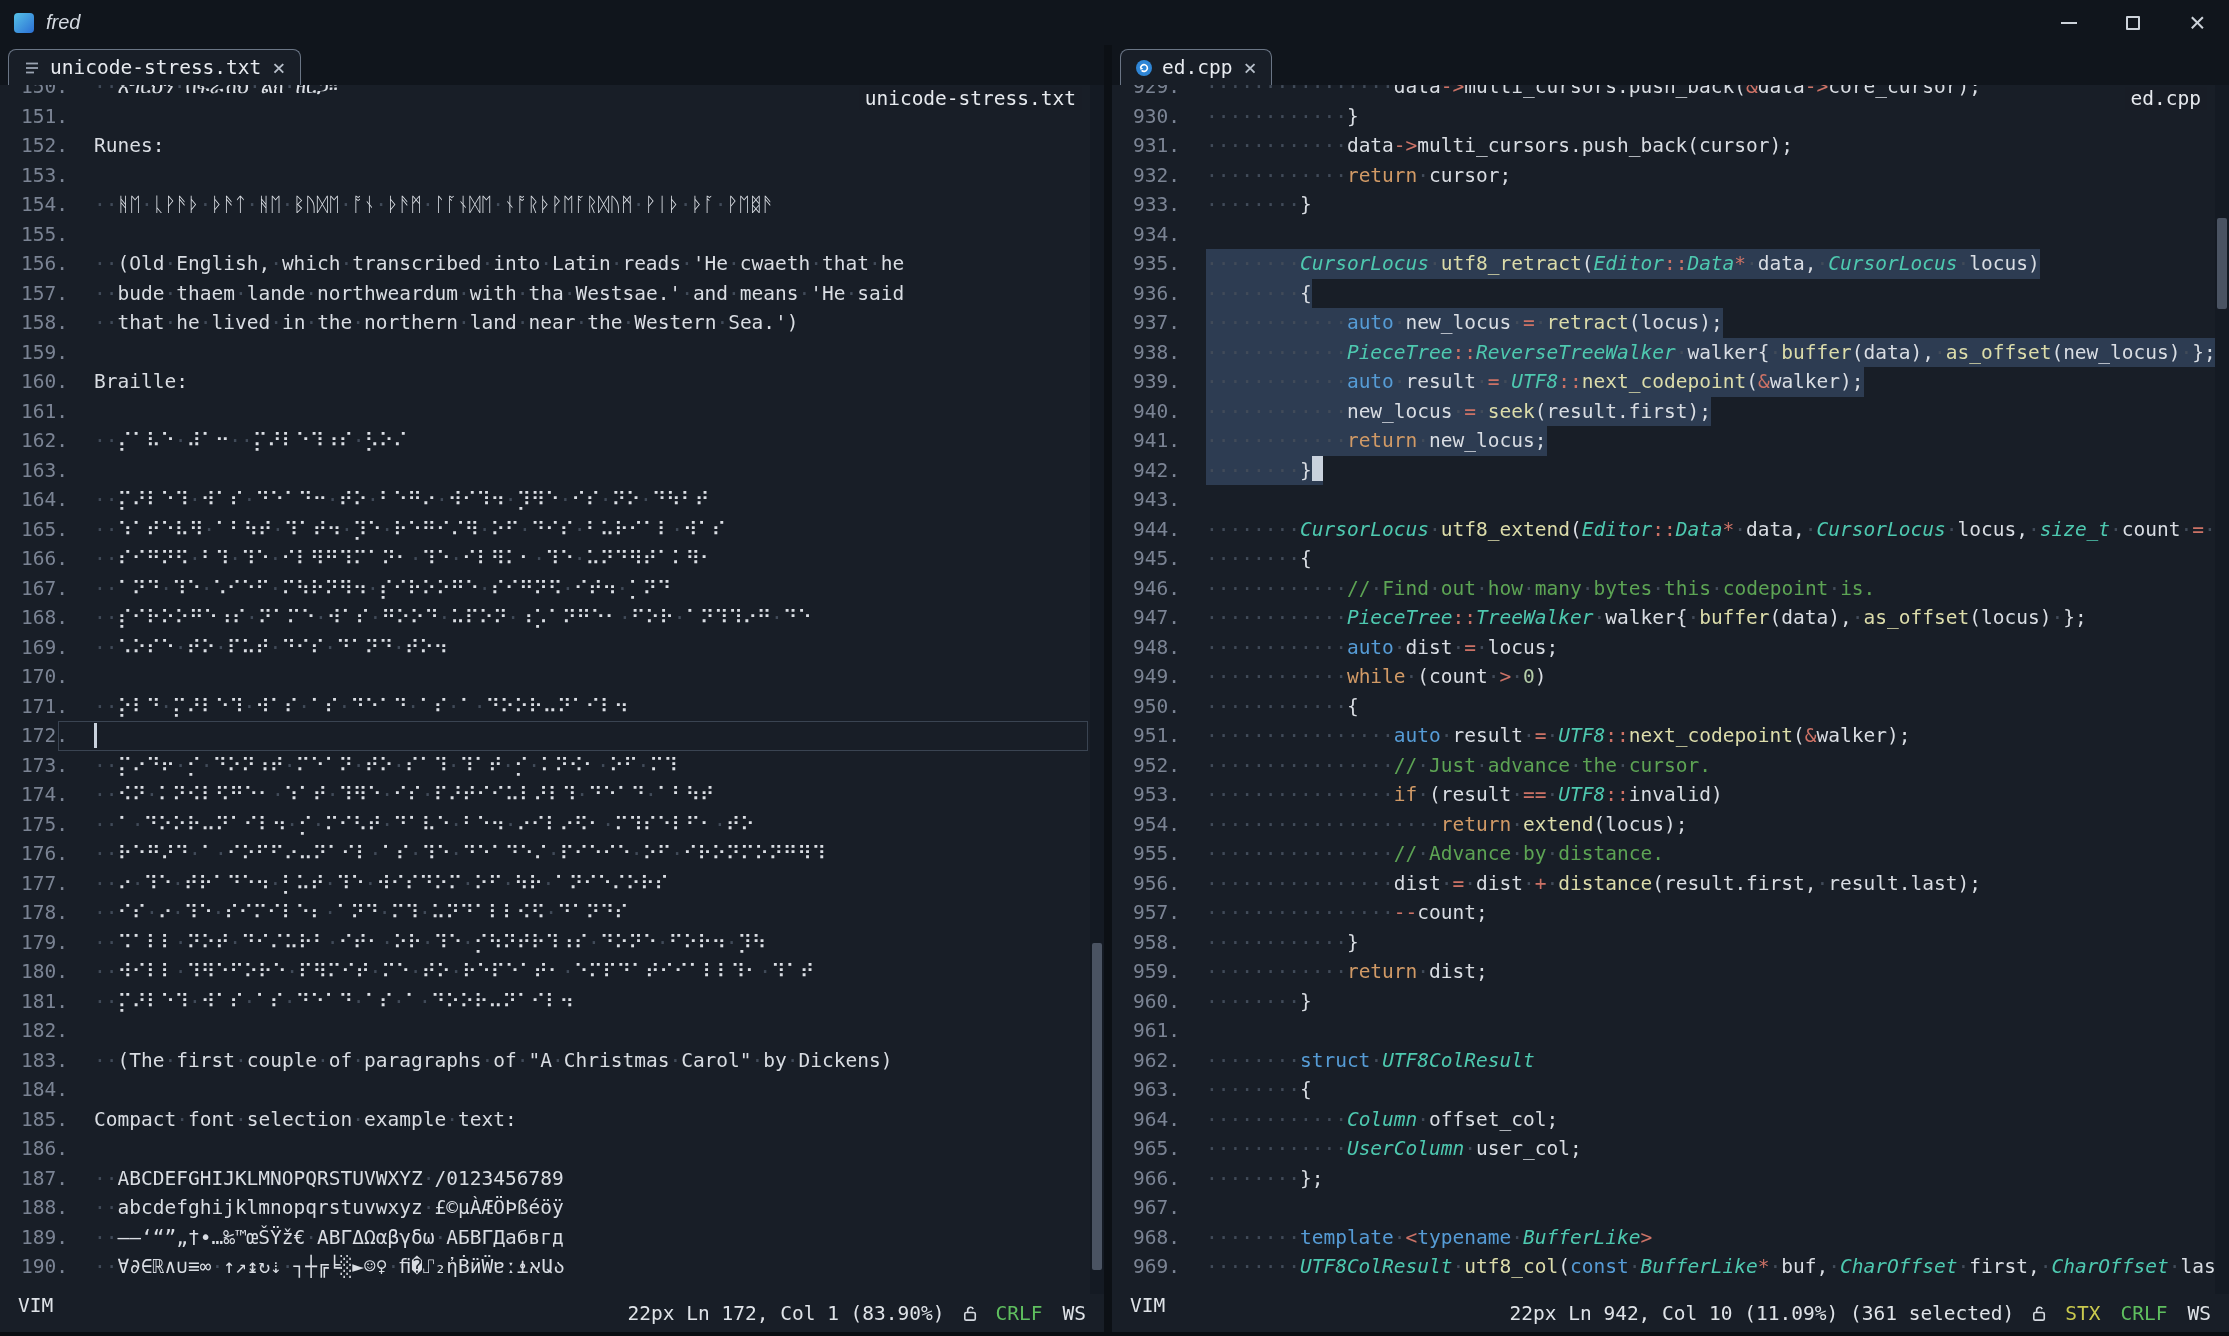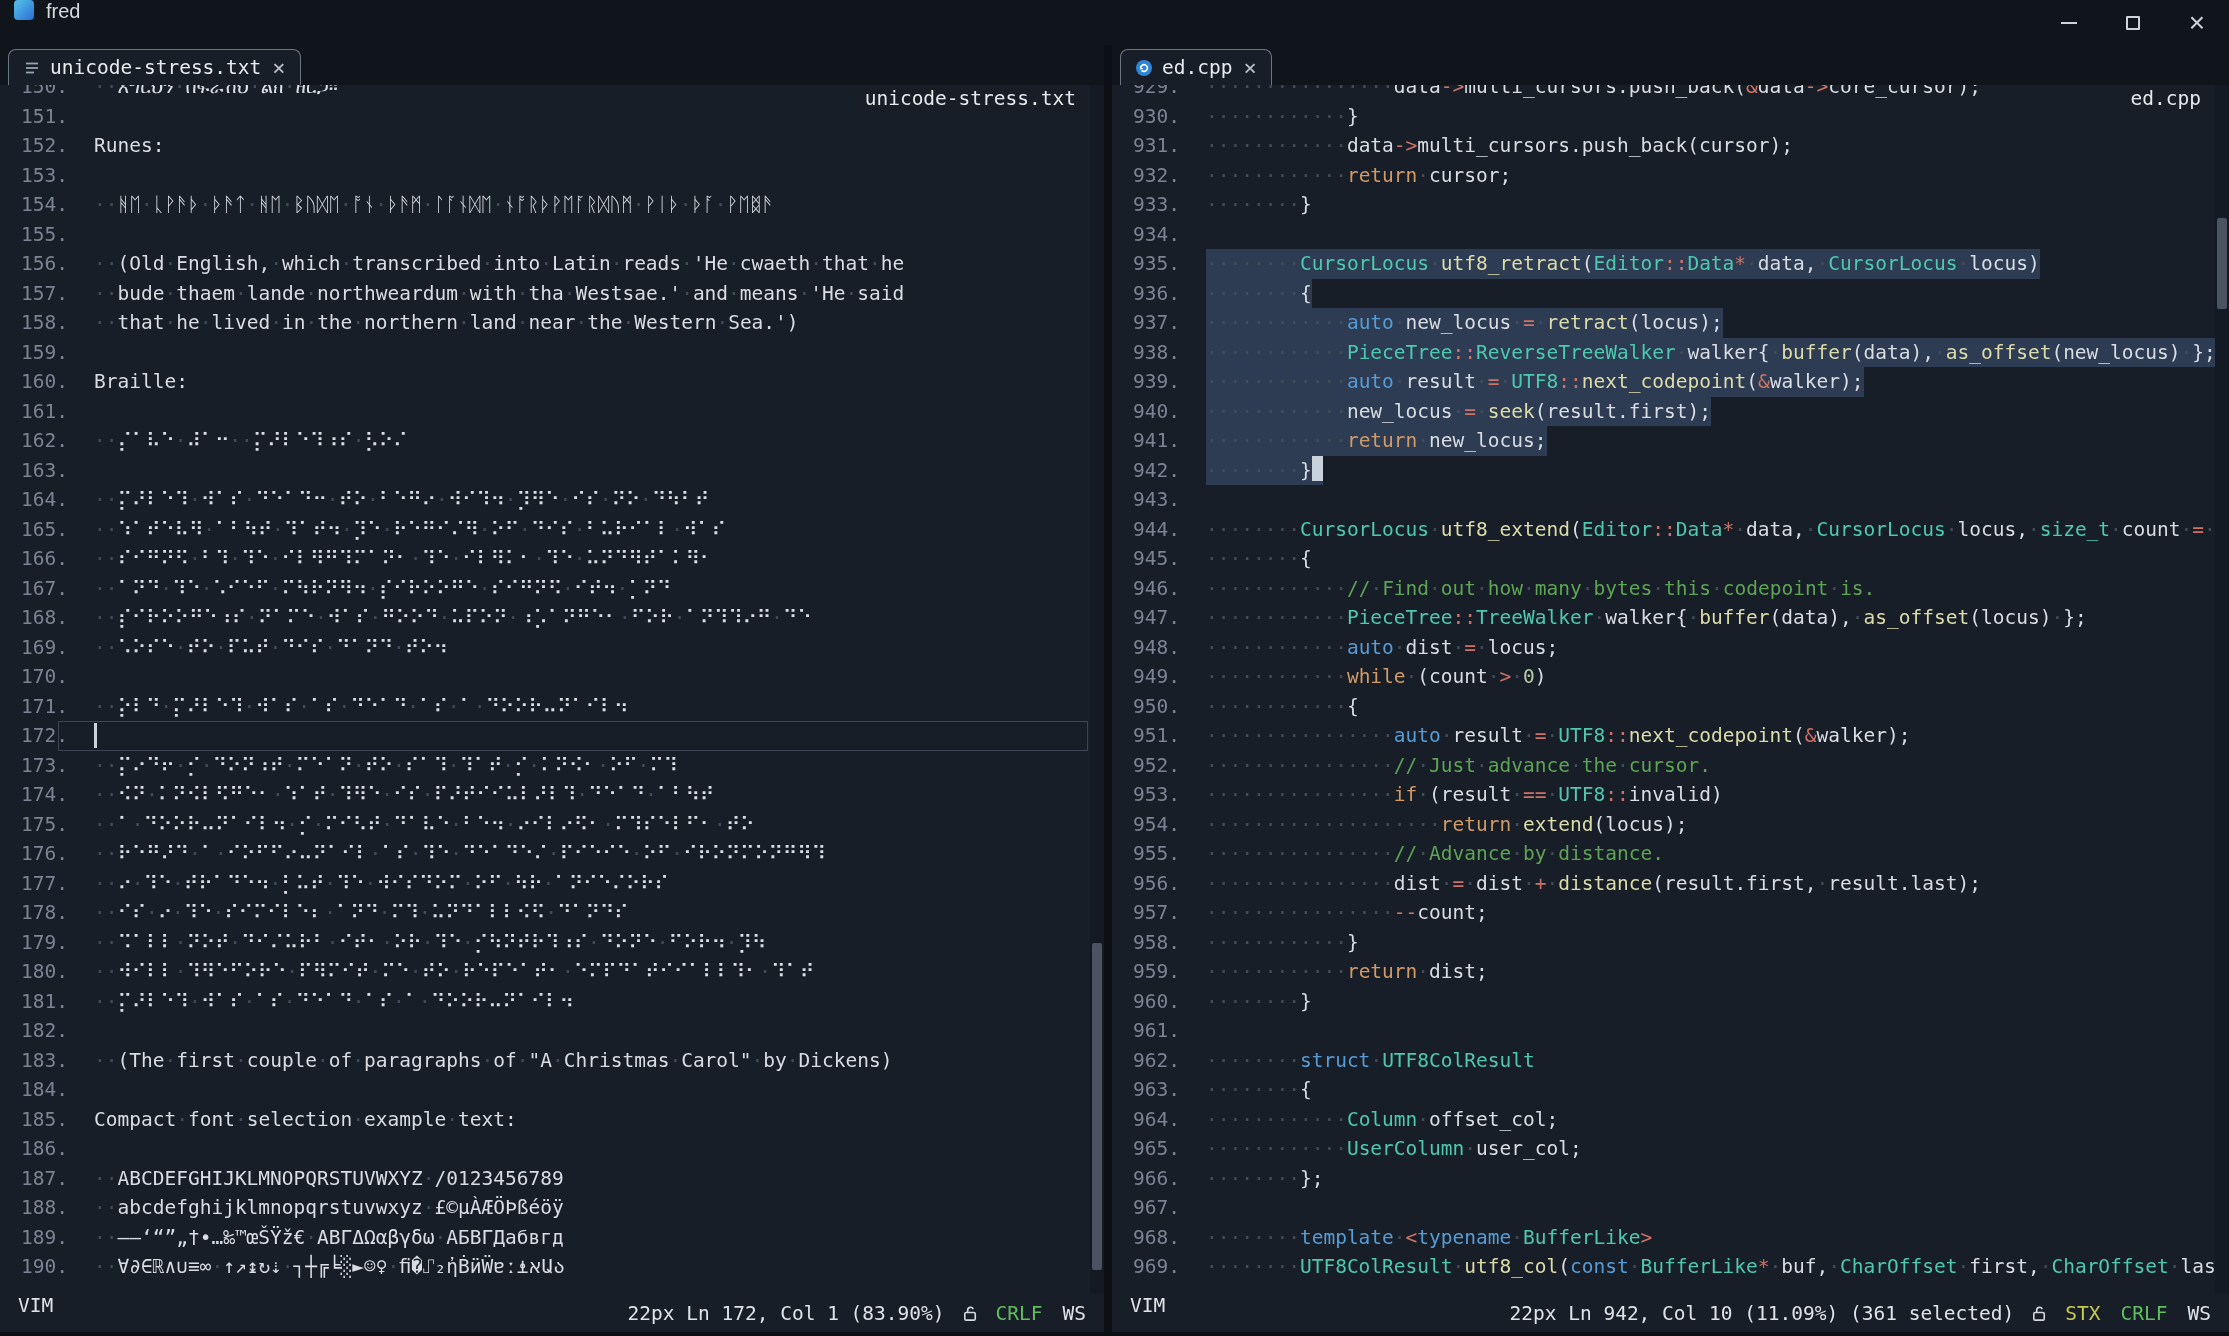--- a/index.html
+++ b/index.html
@@ -10,22 +10,22 @@
     --selection:#2d3c52; --cursor:#c9d2dd; --divider:#0c1015; --thumb:#4a5362;
     --tab_border:#6a7585;
   }
   html,body{ width:2229px; height:1336px; overflow:hidden; background:#0a0d12; }
   body{ font-family:"DejaVu Sans Mono","DejaVu Sans",monospace; }
 
   .window{ position:absolute; inset:0; display:flex; flex-direction:column;
            background:var(--bg); border-bottom:4px solid #0a0d12; }
 
   
-  .titlebar{ height:45px; flex:none; background:var(--chrome); display:flex; 
-             color:#d5dae1; font-family:"Liberation Sans","DejaVu Sans",sans-serif; font-size:20px; }
+  .titlebar{ height:45px; flex:none; background:var(--chrome); display:flex; align-items:center;
+             color:#d5dae1; font-family:"Liberation Sans","DejaVu Sans",sans-serif; font-size:20px;font-style:italic; }
   .app-icon{ width:20px; height:20px; border-radius:4px; margin:0 12px 0 14px;
              background:linear-gradient(135deg,#56c2e8,#2b6fd4); display:inline-block; }
   .win-buttons{ margin-left:auto; display:flex; height:100%; }
   .win-btn{ width:64px; display:flex; align-items:center; justify-content:center; color:#cdd3da; }
   .glyph-min{ width:16px; height:2px; background:currentColor; display:inline-block; }
   .glyph-max{ width:14px; height:14px; border:2px solid currentColor; border-radius:1px; display:inline-block; }
   .win-btn.close span{ font-size:28px; line-height:1; }
 
   
   .main{ flex:1; display:flex; min-height:0; }
@@ -46,21 +46,21 @@
   .editor{ flex:1; position:relative; overflow:hidden; min-height:0; }
   .lines{ position:absolute; top:-13px; left:0; right:14px; overflow:hidden; }
   .line{ display:flex; height:29.5px; line-height:29.5px; font-size:19.5px;
          color:var(--text); white-space:pre; position:relative; }
   .num{ width:52px; flex:none; text-align:right; color:var(--line_number); margin-left:16px; }
   .content{ margin-left:26px; position:relative; flex:none; }
   .line.current::before{ content:""; position:absolute; left:58px; right:2px; top:0; bottom:0;
                          border:1px solid #3a4452; pointer-events:none; }
   .sel{ background:var(--selection); }
   .ws{ color:var(--whitespace); }
-  .tok-t{ color:var(--type); }   .tok-k{ color:var(--keyword); }
+  .tok-t{ color:var(--type);font-style:italic; }   .tok-k{ color:var(--keyword); }
   .tok-c{ color:var(--control); }.tok-f{ color:var(--func); }
   .tok-n{ color:var(--number); } .tok-m{ color:var(--comment); }
   .tok-o{ color:var(--operator);}
   .cursor-bar{ position:absolute; left:0; top:2px; bottom:3px; width:2.5px; background:var(--cursor); }
   .cursor-block{ display:inline-block; width:0.6em; height:1.3em; vertical-align:-0.25em; background:var(--cursor); }
 
   .overlay-filename{ position:absolute; top:2px; right:22px; font-size:19.5px; color:#e6e9ee;
                      background:rgba(24,30,39,.88); padding:0 6px; z-index:5; }
 
   .scrollbar{ position:absolute; top:0; bottom:0; right:0; width:14px; background:#141a23; }

